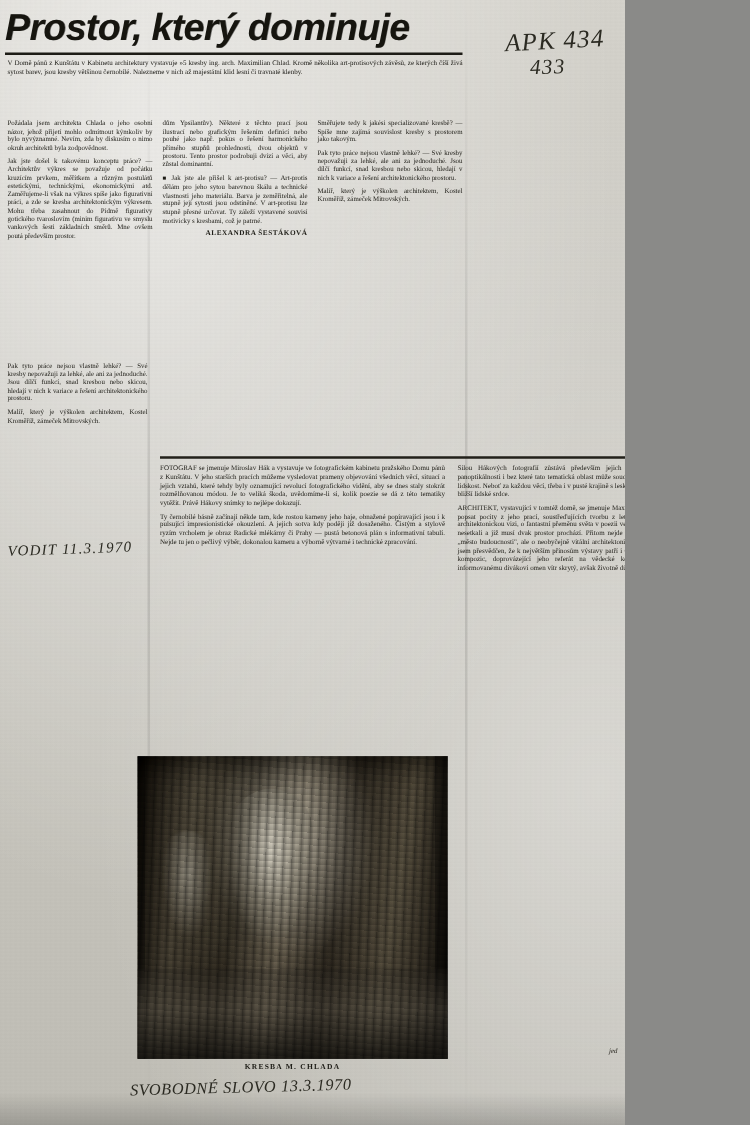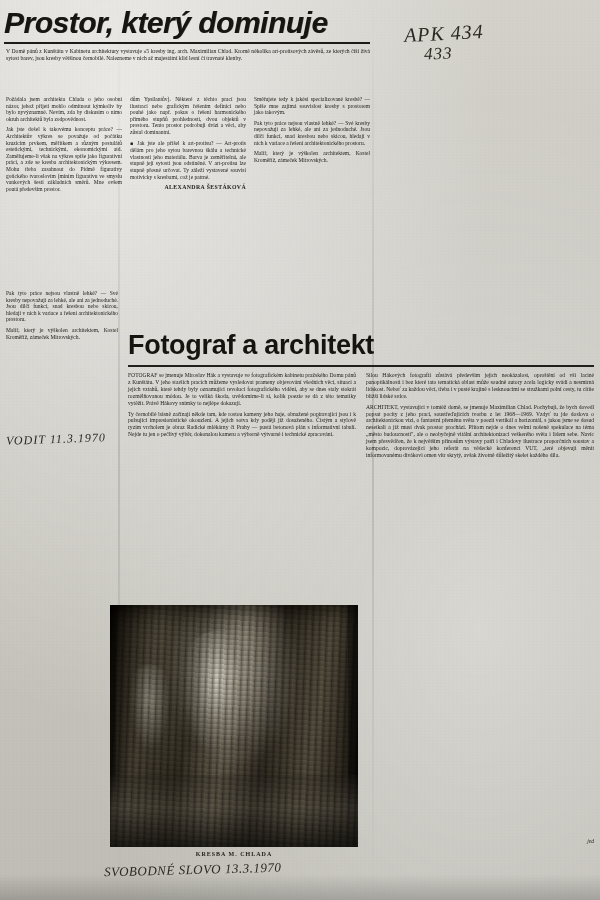--- a/index.html
+++ b/index.html
@@ -2,21 +2,21 @@
 <html><head>
 <meta charset="utf-8">
 <style>
   html, body {
     margin: 0;
     padding: 0;
     background: #8a8a88;
   }
   #page {
     position: relative;
-    width: 600px;
+    width: 500px;
     height: 900px;
     background: #c9c7c0;
     overflow: hidden;
     font-family: "Liberation Serif", serif;
   }
   
   #paper {
     position: absolute;
     left: 0; top: 0;
     width: 600px; height: 900px;
@@ -307,21 +307,20 @@
       <p>Pak tyto práce nejsou vlastně lehké? — Své kresby nepovažuji za lehké, ale ani za jednoduché. Jsou dílčí funkcí, snad kresbou nebo skicou, hledají v nich k variace a řešení architektonického prostoru.</p>
       <p>Malíř, který je výškolen architektem, Kostel Kroměříž, zámeček Mitrovských.</p>
     </div>
   </div>
 
   <div class="leftlower">
     <p>Pak tyto práce nejsou vlastně lehké? — Své kresby nepovažuji za lehké, ale ani za jednoduché. Jsou dílčí funkcí, snad kresbou nebo skicou, hledají v nich k variace a řešení architektonického prostoru.</p>
     <p>Malíř, který je výškolen architektem, Kostel Kroměříž, zámeček Mitrovských.</p>
   </div>
 
-  <div class="headline2">Fotograf a architekt</div>
   <div class="rule-2"></div>
 
   <div class="cols2">
     <div class="col c2a">
       <p>FOTOGRAF se jmenuje Miroslav Hák a vystavuje ve fotografickém kabinetu pražského Domu pánů z Kunštátu. V jeho starších pracích můžeme vysledovat prameny objevování všedních věcí, situací a jejich vztahů, které tehdy byly oznamující revolucí fotografického vidění, aby se dnes staly stokrát rozmělňovanou módou. Je to veliká škoda, uvědomíme-li si, kolik poezie se dá z této tematiky vytěžit. Právě Hákovy snímky to nejlépe dokazují.</p>
       <p>Ty černobílé básně začínají někde tam, kde rostou kameny jeho haje, obnažené popíravající jsou i k pulsující impresionistické okouzlení. A jejich sotva kdy poději již dosaženého. Čistým a stylově ryzím vrcholem je obraz Radické mlékárny či Prahy — pustá betonová plán s informativní tabulí. Nejde tu jen o pečlivý výběr, dokonalou kameru a výborně výtvarné i technické zpracování.</p>
     </div>
     <div class="col c2b">
       <p>Silou Hákových fotografií zůstává především jejich neokázalost, oproštění od vší laciné panoptikálnosti i bez které tato tematická oblast může soudně autory zcela logicky svádí a nesmírná lidskost. Neboť za každou věcí, třeba i v pusté krajině s lesknoucími se stružkami polní cesty, tu cítíte bližší lidské srdce.</p>
       <p>ARCHITEKT, vystavující v tomtéž domě, se jmenuje Maximilian Chlad. Pochybuji, že bych dovedl popsat pocity z jeho prací, soustřeďujících tvorbu z let 1968—1969. Vzdyť tu jde doslova o architektonickou vizi, o fantastní přeměnu světa v poezii vertikál a horizontál, s jakou jsme se dosud nesetkali a již musí dvak prostor prochází. Přitom nejde o dnes velmi nošené spekulace na téma „město budoucnosti", ale o neobyčejně vitální architektonizací veškerého světa i lidem sebe. Navíc jsem přesvědčen, že k největším přínosům výstavy patří i Chladovy ilustrace proporčních soustav a kompozic, doprovázející jeho referát na vědecké konferenci VUT, „teré objevuji měnit informovanému divákovi omen vítr skrytý, avšak životně důležitý skelet každého díla.</p>

